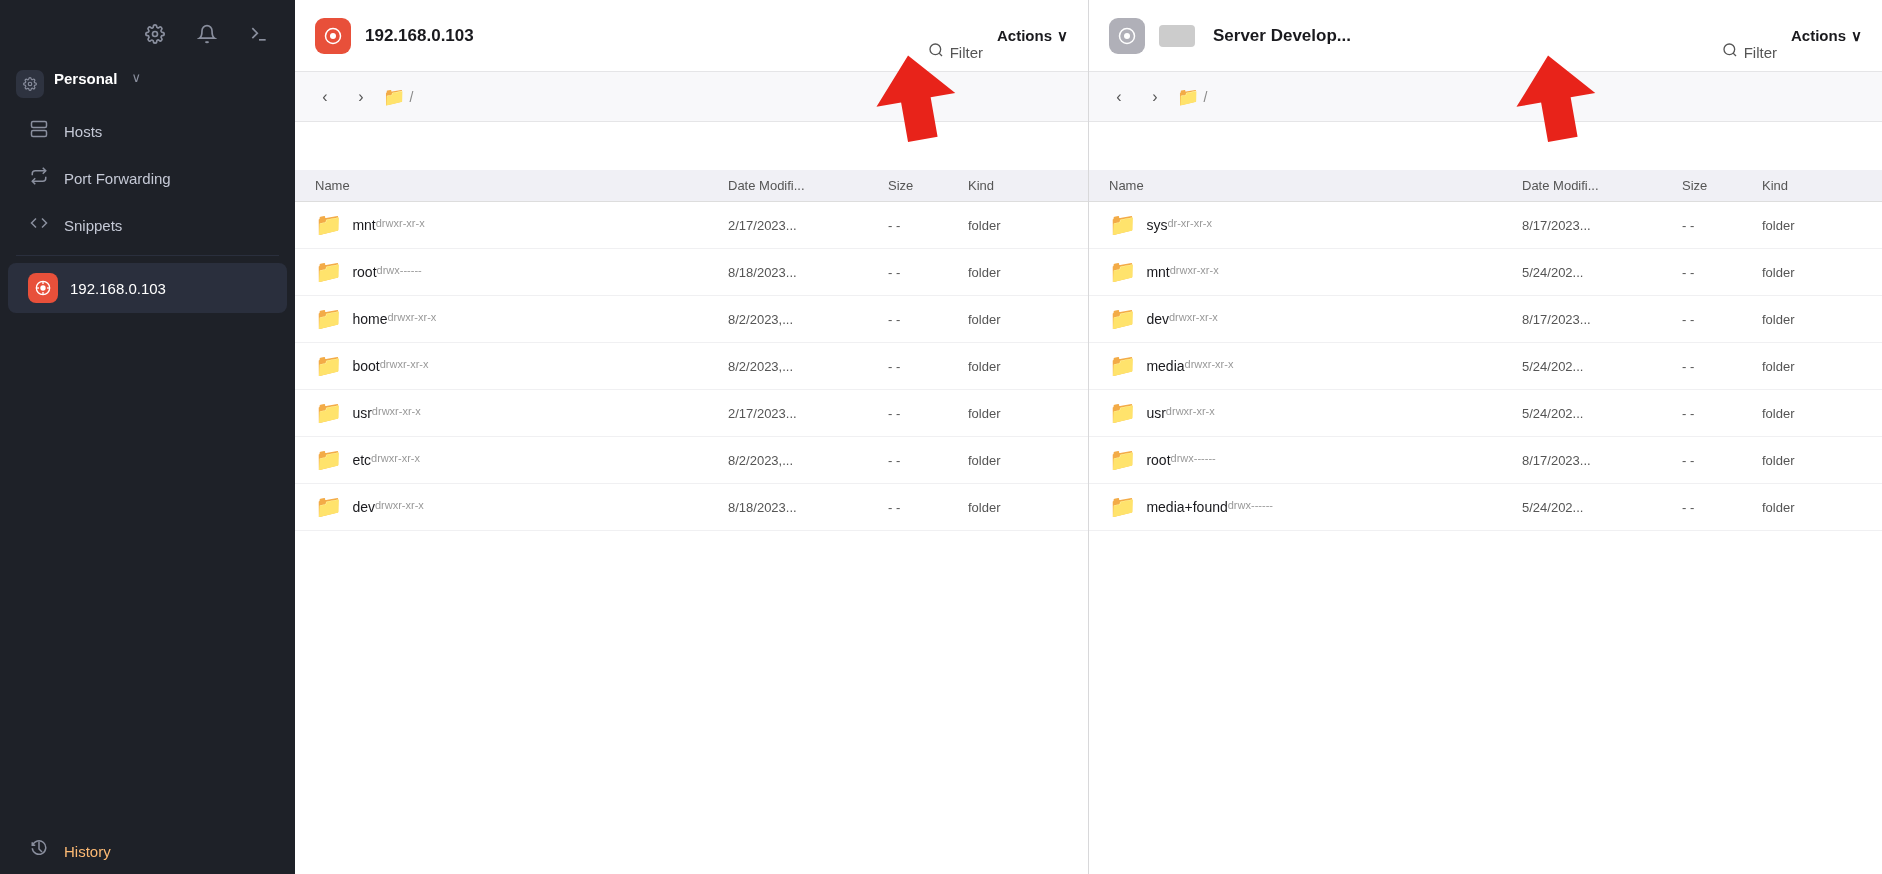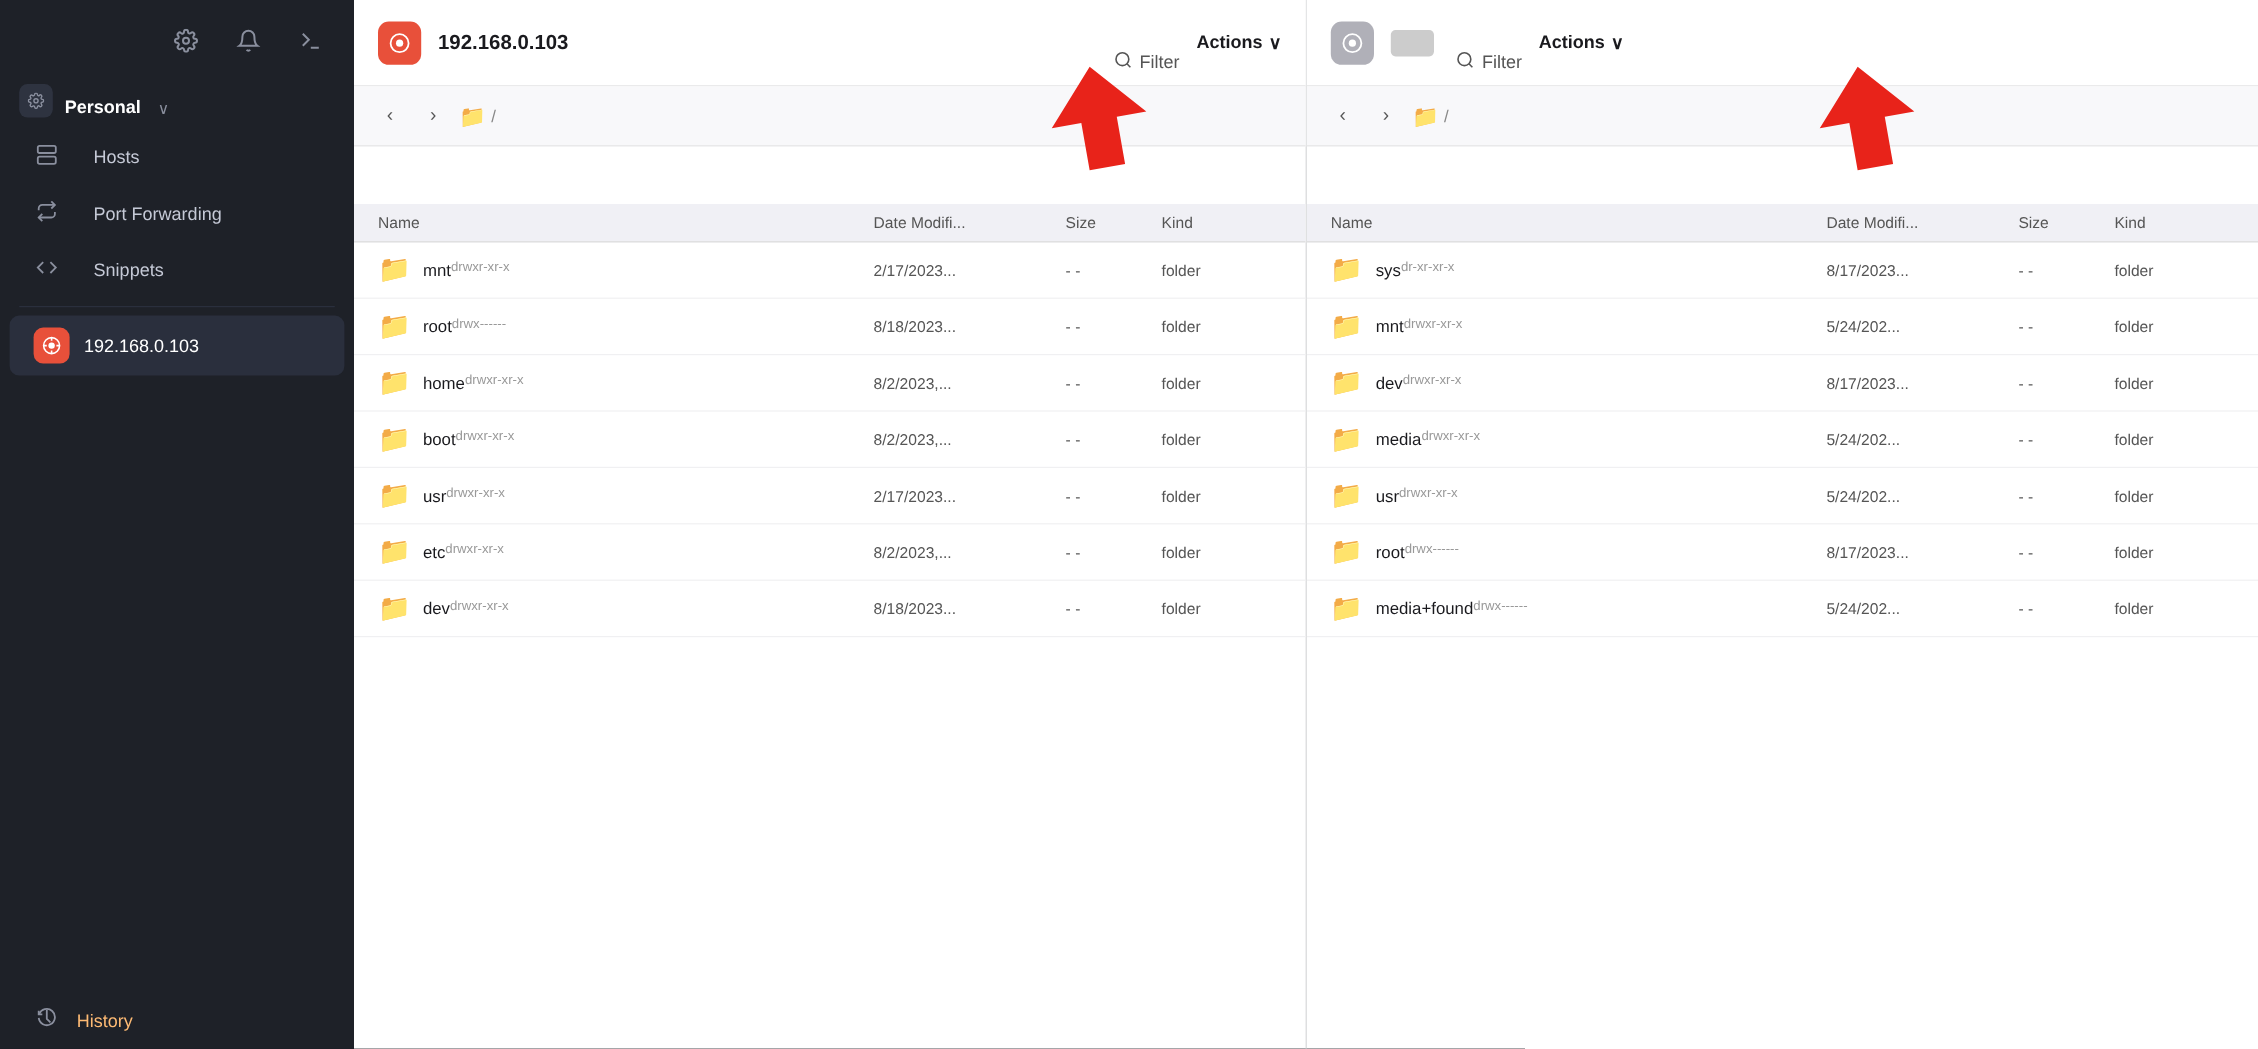--- a/index.html
+++ b/index.html
@@ -31,21 +31,21 @@
       display: flex;
       align-items: center;
       justify-content: center;
       width: 32px;
       height: 32px;
       border-radius: 6px;
     }
 
     .sidebar-section-header {
       display: flex;
-      align-items: flex-end;
+      align-items: flex-start;
       padding: 10px 16px 10px 16px;
       gap: 10px;
       cursor: pointer;
     }
     .sidebar-section-header .section-label {
       font-size: 15px;
       font-weight: 600;
       color: #fff;
     }
     .sidebar-section-header .chevron {
@@ -62,21 +62,21 @@
       align-items: center;
       justify-content: center;
       font-size: 14px;
       color: #8a8f9e;
     }
 
     .sidebar-nav-item {
       display: flex;
       align-items: center;
       padding: 11px 16px 11px 20px;
-      gap: 28px;
+      gap: 14px;
       cursor: pointer;
       border-radius: 8px;
       margin: 1px 8px;
     }
     .sidebar-nav-item.active { background: #2a2f3d; }
     .sidebar-nav-item .nav-icon {
       font-size: 18px;
       color: #8a8f9e;
       width: 22px;
       text-align: center;
@@ -562,20 +562,21 @@
 
   <div class="file-panel" style="border-right:none;">
     <div class="panel-header">
       <div class="panel-server-icon gray">
         <svg width="18" height="18" viewBox="0 0 24 24" fill="white">
             <circle cx="12" cy="12" r="10" fill="none" stroke="white" stroke-width="2"></circle>
             <circle cx="12" cy="12" r="4" fill="white"></circle>
           </svg>
       </div>
       <div style="width:36px;height:22px;background:#ccc;border-radius:4px;margin-right:4px;flex-shrink:0;"></div>
+      <span class="panel-title">Server Develop...</span>
       <button class="panel-filter-btn">
         <span class="filter-icon">
           <svg width="16" height="16" viewBox="0 0 24 24" fill="none" stroke="currentColor" stroke-width="2">
               <circle cx="11" cy="11" r="8"></circle>
               <line x1="21" y1="21" x2="16.65" y2="16.65"></line>
             </svg>
         </span>
         <span>Filter</span>
       </button>
       <button class="panel-actions-btn">

